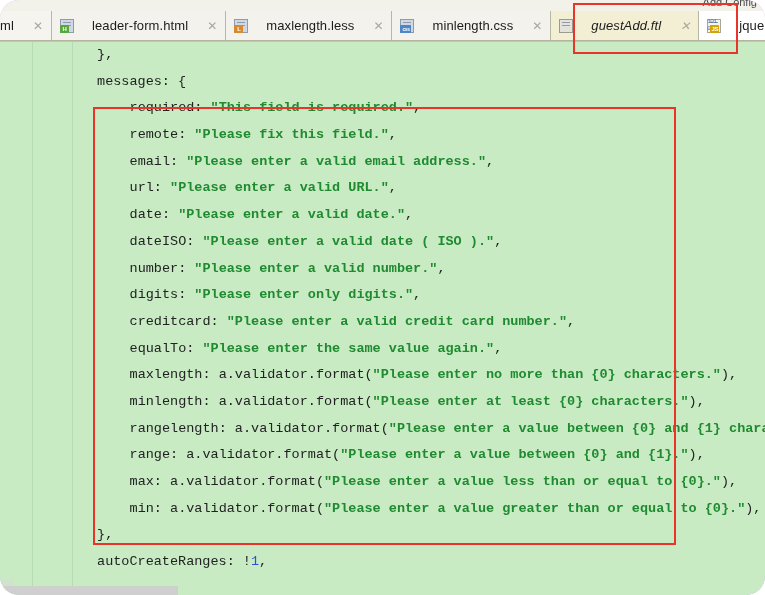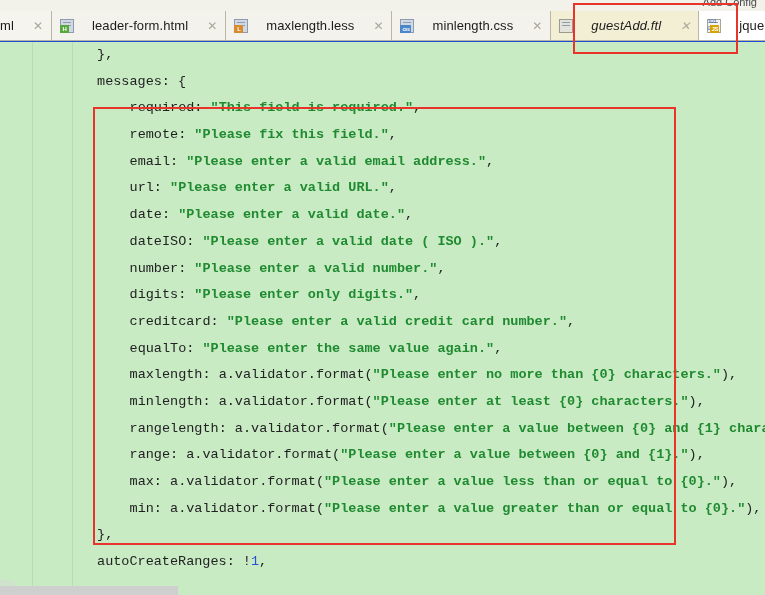--- a/index.html
+++ b/index.html
@@ -12,21 +12,22 @@
     height: 595px;
     overflow: hidden;
     font-family: "Liberation Sans", sans-serif;
   }
 
   #app {
     position: relative;
     width: 765px;
     height: 595px;
     overflow: hidden;
-    background: #1d4ed8;
+    background: #c4b5fd;
+    border-radius: 19px;
   }
 
   
   .top-strip {
     position: absolute;
     left: 0; top: 0;
     width: 765px; height: 11px;
     background: #f2f1ea;
     overflow: hidden;
   }

